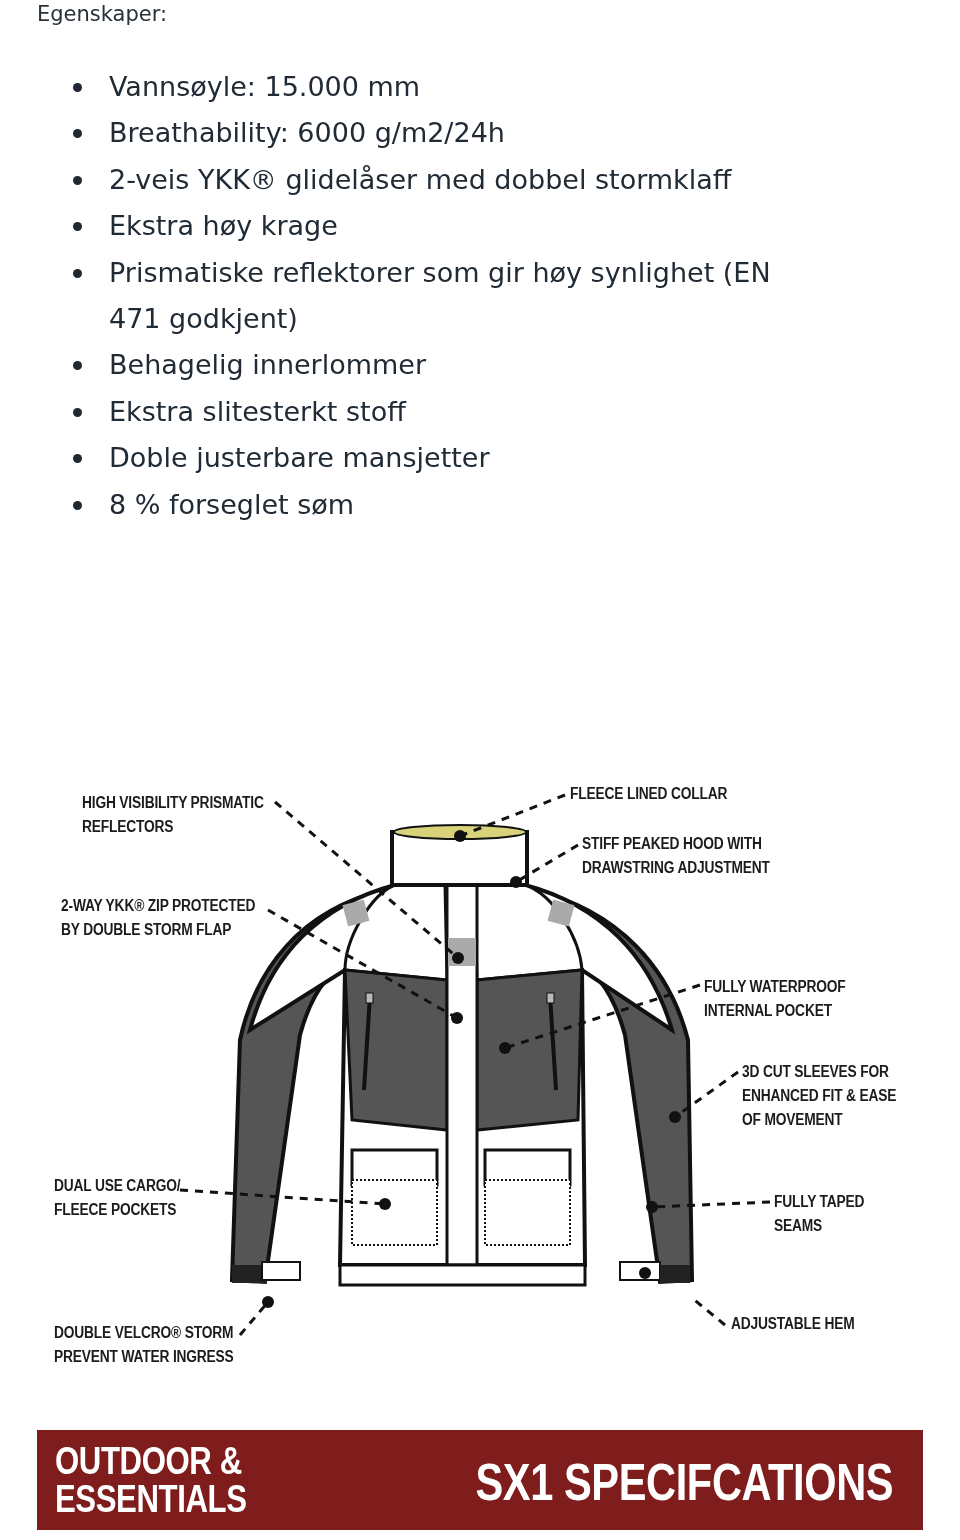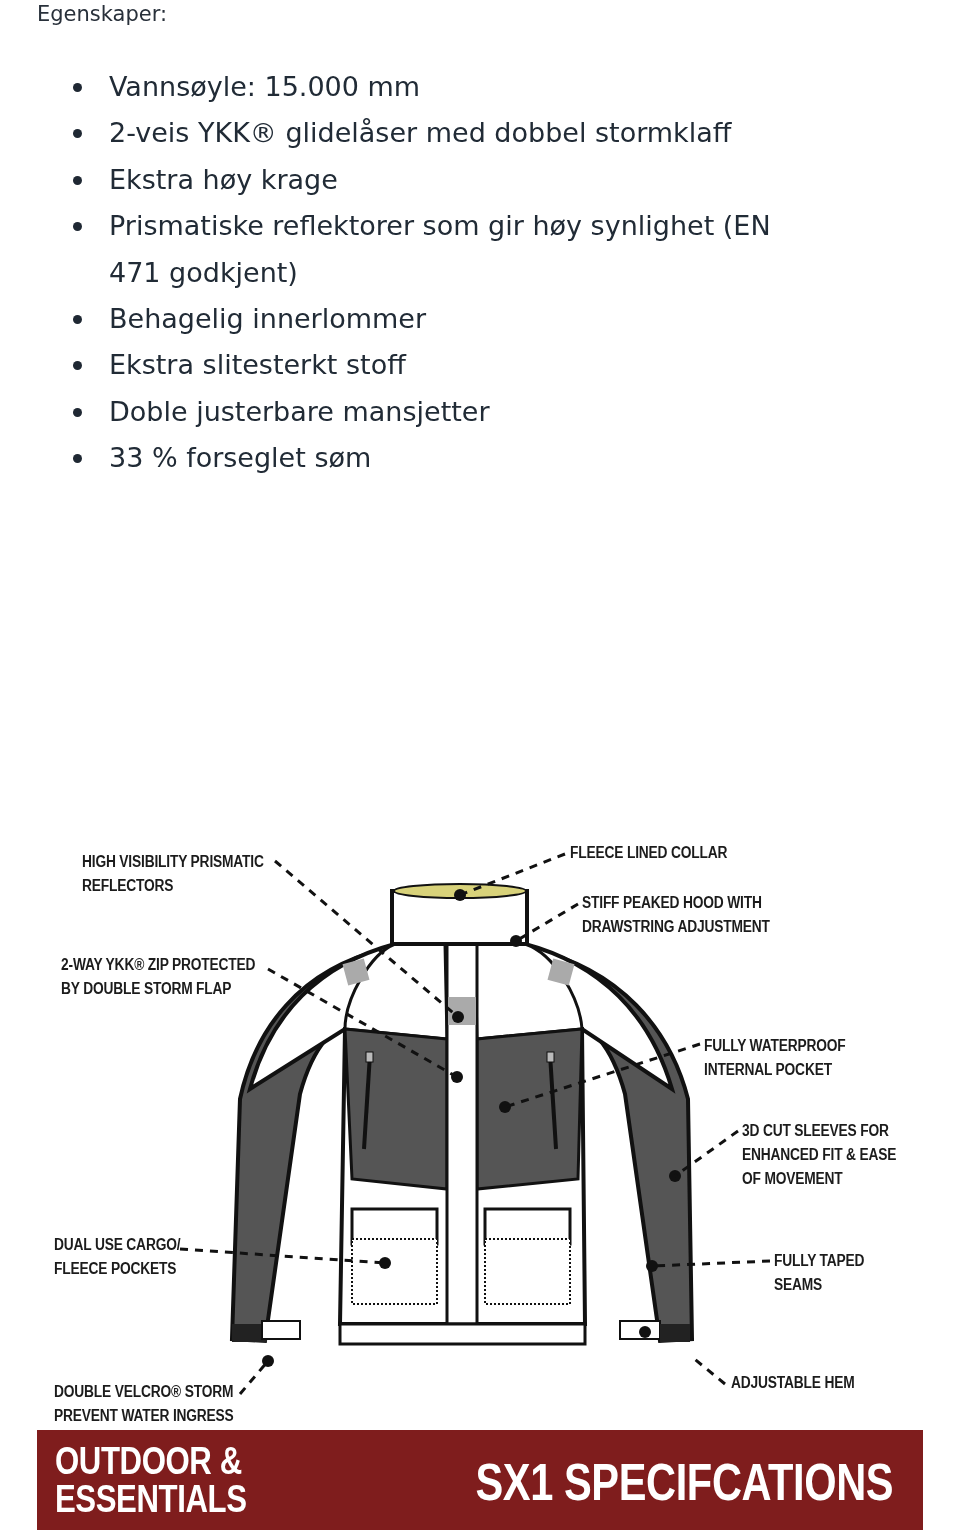--- a/index.html
+++ b/index.html
@@ -1,40 +1,41 @@
 <!DOCTYPE html>
 <html><head>
 <meta charset="utf-8">
 <style>
   html, body { margin:0; padding:0; background:#ffffff; }
   body { width:960px; height:1540px; position:relative; overflow:hidden; font-family:"DejaVu Sans","Liberation Sans",sans-serif; color:#212b36; }
   .heading { position:absolute; left:37px; top:2px; font-size:21px; color:#28303a; }
   .features { position:absolute; left:0; top:64px; margin:0; padding:0; list-style:none; width:900px; }
   .features li { position:relative; padding-left:109px; font-size:27px; line-height:46.4px; color:#212b36; }
   .features li::before { content:""; position:absolute; left:73px; top:19px; width:9px; height:9px; border-radius:50%; background:#1f2833; }
-  .diagram { position:absolute; left:0; top:829px; width:960px; height:620px; }
+  .diagram { position:absolute; left:0; top:770px; width:960px; height:620px; }
   .lbl { position:absolute; font-family:"Liberation Sans","DejaVu Sans",sans-serif; font-weight:bold; font-size:16px; line-height:24px; color:#1c1c1c; letter-spacing:-0.2px; transform:scaleX(0.86); transform-origin:left top; white-space:nowrap; text-transform:uppercase; }
   .banner { position:absolute; left:37px; top:1430px; width:886px; height:100px; background:#7f1d1d; }
   .banner .brand { position:absolute; left:18px; top:12px; color:#fff; font-family:"Liberation Sans",sans-serif; font-weight:bold; font-size:38px; line-height:38px; transform:scaleX(0.82); transform-origin:left top; letter-spacing:-0.5px; }
   .banner .title { position:absolute; right:30px; top:24px; color:#fff; font-family:"Liberation Sans",sans-serif; font-weight:bold; font-size:52px; line-height:56px; transform:scaleX(0.8); transform-origin:right top; letter-spacing:-0.5px; white-space:nowrap; }
 </style>
 </head>
 <body>
 
 <div class="heading">Egenskaper:</div>
 
 <ul class="features">
   <li>Vannsøyle: 15.000 mm</li>
+  <li>Breathability: 6000 g/m2/24h</li>
   <li>2-veis YKK® glidelåser med dobbel stormklaff</li>
   <li>Ekstra høy krage</li>
   <li style="padding-right:100px;">Prismatiske reflektorer som gir høy synlighet (EN 471 godkjent)</li>
   <li>Behagelig innerlommer</li>
   <li>Ekstra slitesterkt stoff</li>
   <li>Doble justerbare mansjetter</li>
-  <li>33 % forseglet søm</li>
+  <li>8 % forseglet søm</li>
 </ul>
 
 <div class="diagram">
   <svg width="960" height="620" viewBox="0 790 960 620" style="position:absolute;left:0;top:0;">
 
     <path d="M385 910 C300 930 255 990 240 1060 L232 1300 L265 1302 L300 1055 C315 1000 340 985 345 990 Z" fill="#555" stroke="#111" stroke-width="4"></path>
     <path d="M532 910 C620 930 670 990 688 1060 L692 1300 L660 1302 L625 1055 C610 1000 585 985 582 990 Z" fill="#555" stroke="#111" stroke-width="4"></path>
 
     <path d="M395 905 C320 925 270 975 250 1050 L345 990 L430 995 Z" fill="#fff" stroke="#111" stroke-width="4"></path>
     <path d="M525 905 C600 925 650 975 672 1050 L582 990 L500 995 Z" fill="#fff" stroke="#111" stroke-width="4"></path>

